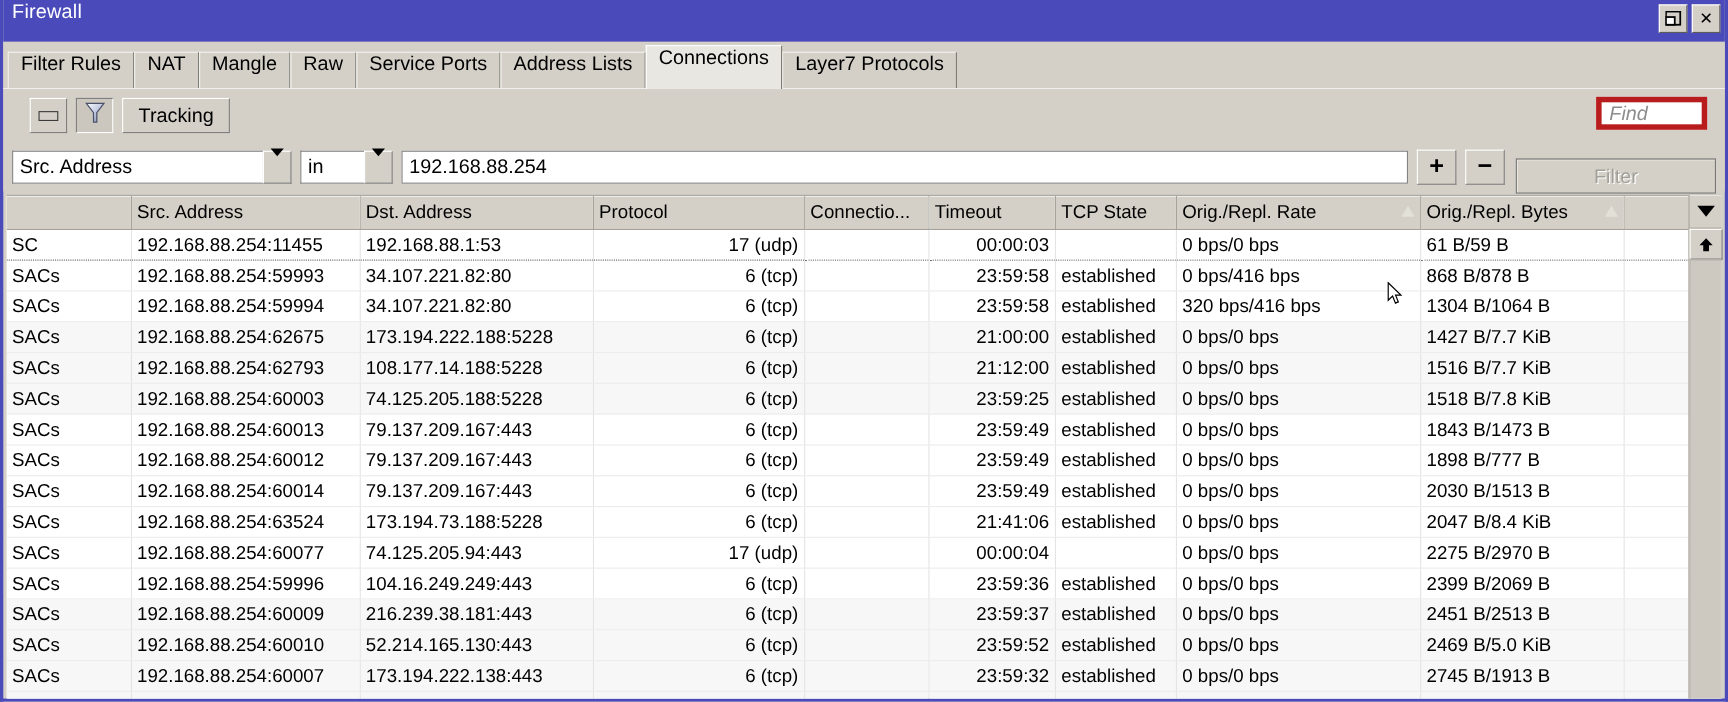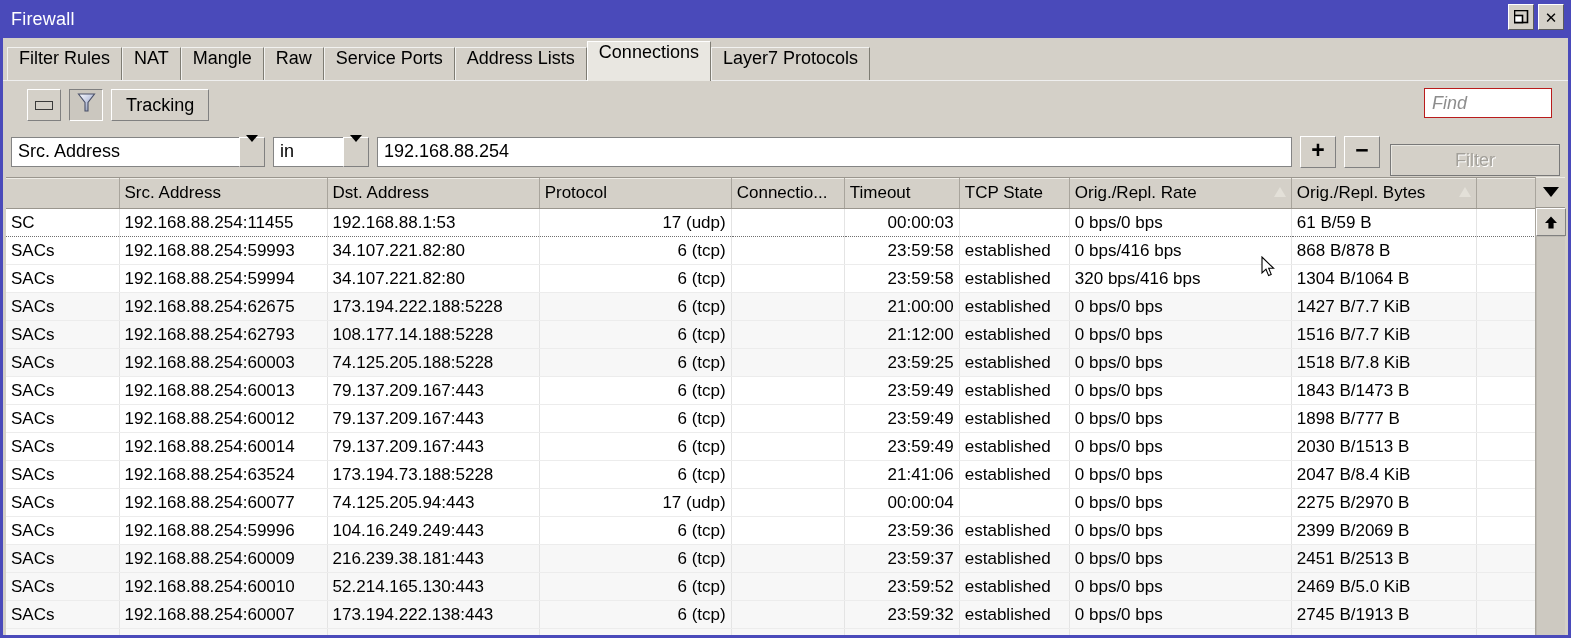--- a/index.html
+++ b/index.html
@@ -21,21 +21,21 @@
     box-sizing: border-box;
     border-left: 3px solid #4a4aba;
     border-right: 3px solid #4a4aba;
     border-bottom: 3px solid #4a4aba;
   }
   
   .titlebar {
     height: 38px;
     background: #4a4aba;
     display: flex;
-    align-items: center;
+    align-items: flex-start;
     position: relative;
   }
   .titlebar-text {
     color: #ffffff;
     font-size: 18px;
     padding-left: 8px;
     letter-spacing: 0.2px;
   }
   .titlebar-buttons {
     position: absolute;
@@ -118,23 +118,23 @@
     border-bottom-color: #ffffff;
   }
   .minus-glyph {
     width: 16px; height: 7px;
     border: 1px solid #3a3a3a;
     background: #d4d0c8;
   }
   .findbox {
     position: absolute;
     right: 16px; top: 7px;
-    width: 128px; height: 30px;
+    width: 101px; height: 30px;
     background: #ffffff;
-    border: 1px solid #b91c1c;
+    border: 5px solid #b91c1c;
     box-sizing: border-box;
     display: flex; align-items: center;
     padding-left: 7px;
   }
   .findbox span {
     color: #8d8d8d;
     font-style: italic;
     font-size: 18px;
   }
   
@@ -175,21 +175,21 @@
   }
   .ddbtn .arrow .bar { height:2px; background:#000; margin-bottom:1px; }
   .ddbtn .arrow .tri {
     width: 0; height: 0;
     border-left: 6px solid transparent;
     border-right: 6px solid transparent;
     border-top: 7px solid #000;
     margin: 0 auto;
   }
   .fld-src { width: 228px; }
-  .fld-in  { width: 70px; }
+  .fld-in  { width: 58px; }
   .fld-val { width: 915px; border-right: 1px solid #848484; }
   .pmbtn {
     width: 36px; height: 32px;
     margin-left: 8px;
     background: #d4d0c8;
     border: 1px solid #ffffff;
     border-right-color: #808080;
     border-bottom-color: #808080;
     box-sizing: border-box;
     display: flex; align-items: center; justify-content: center;

